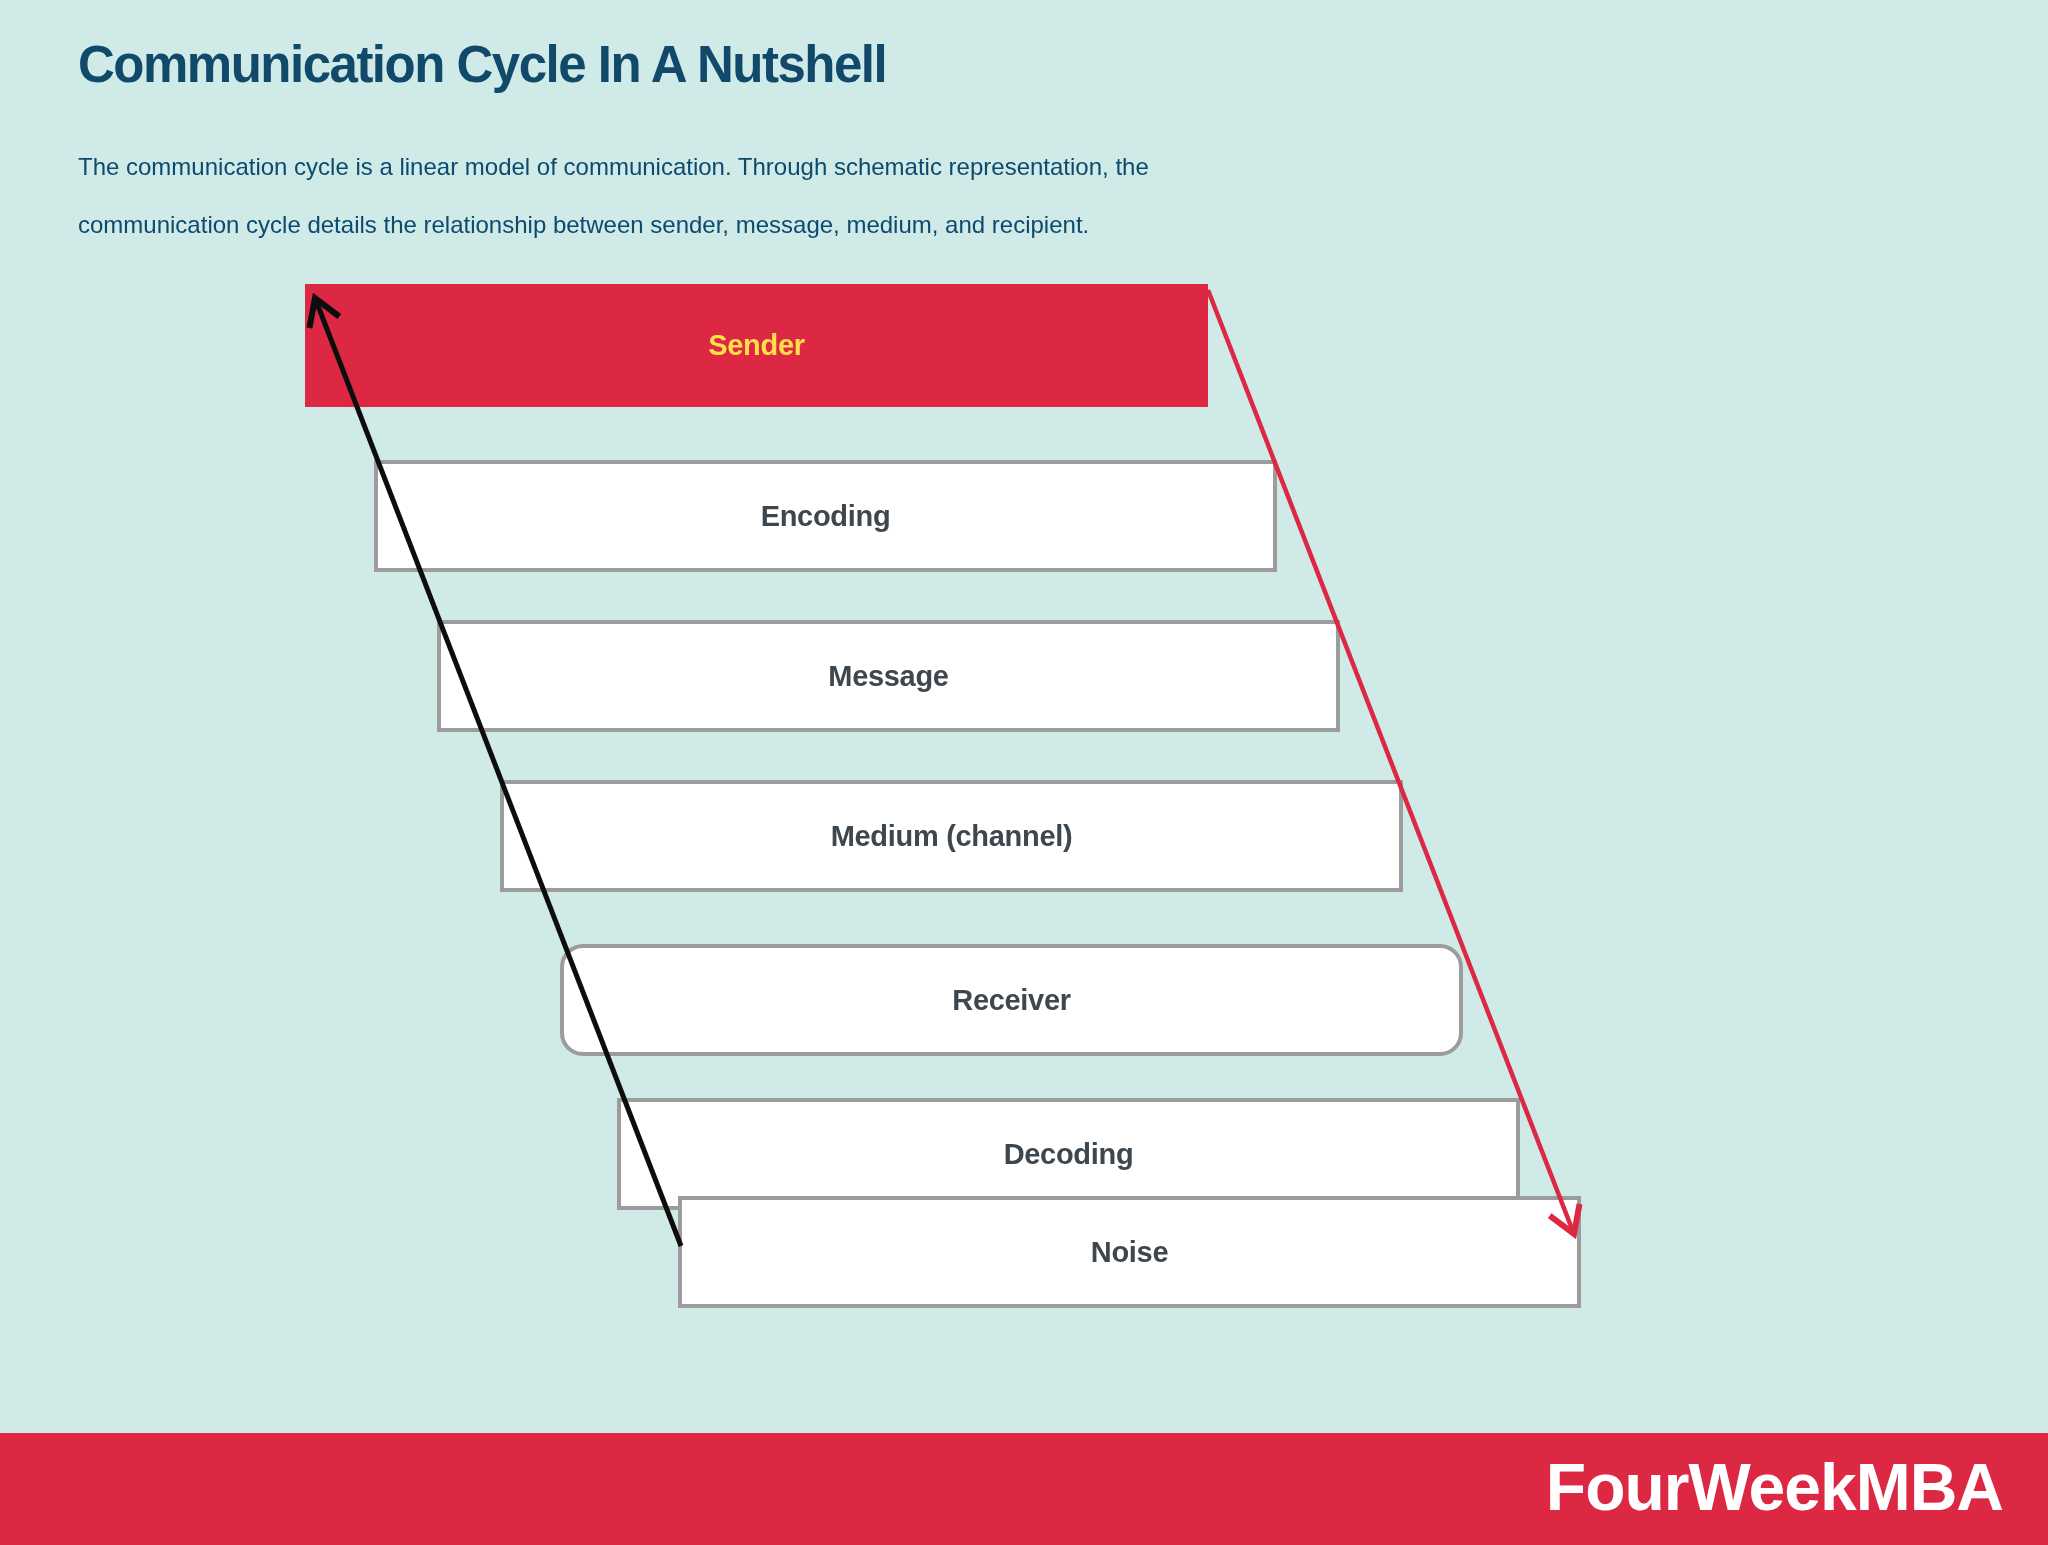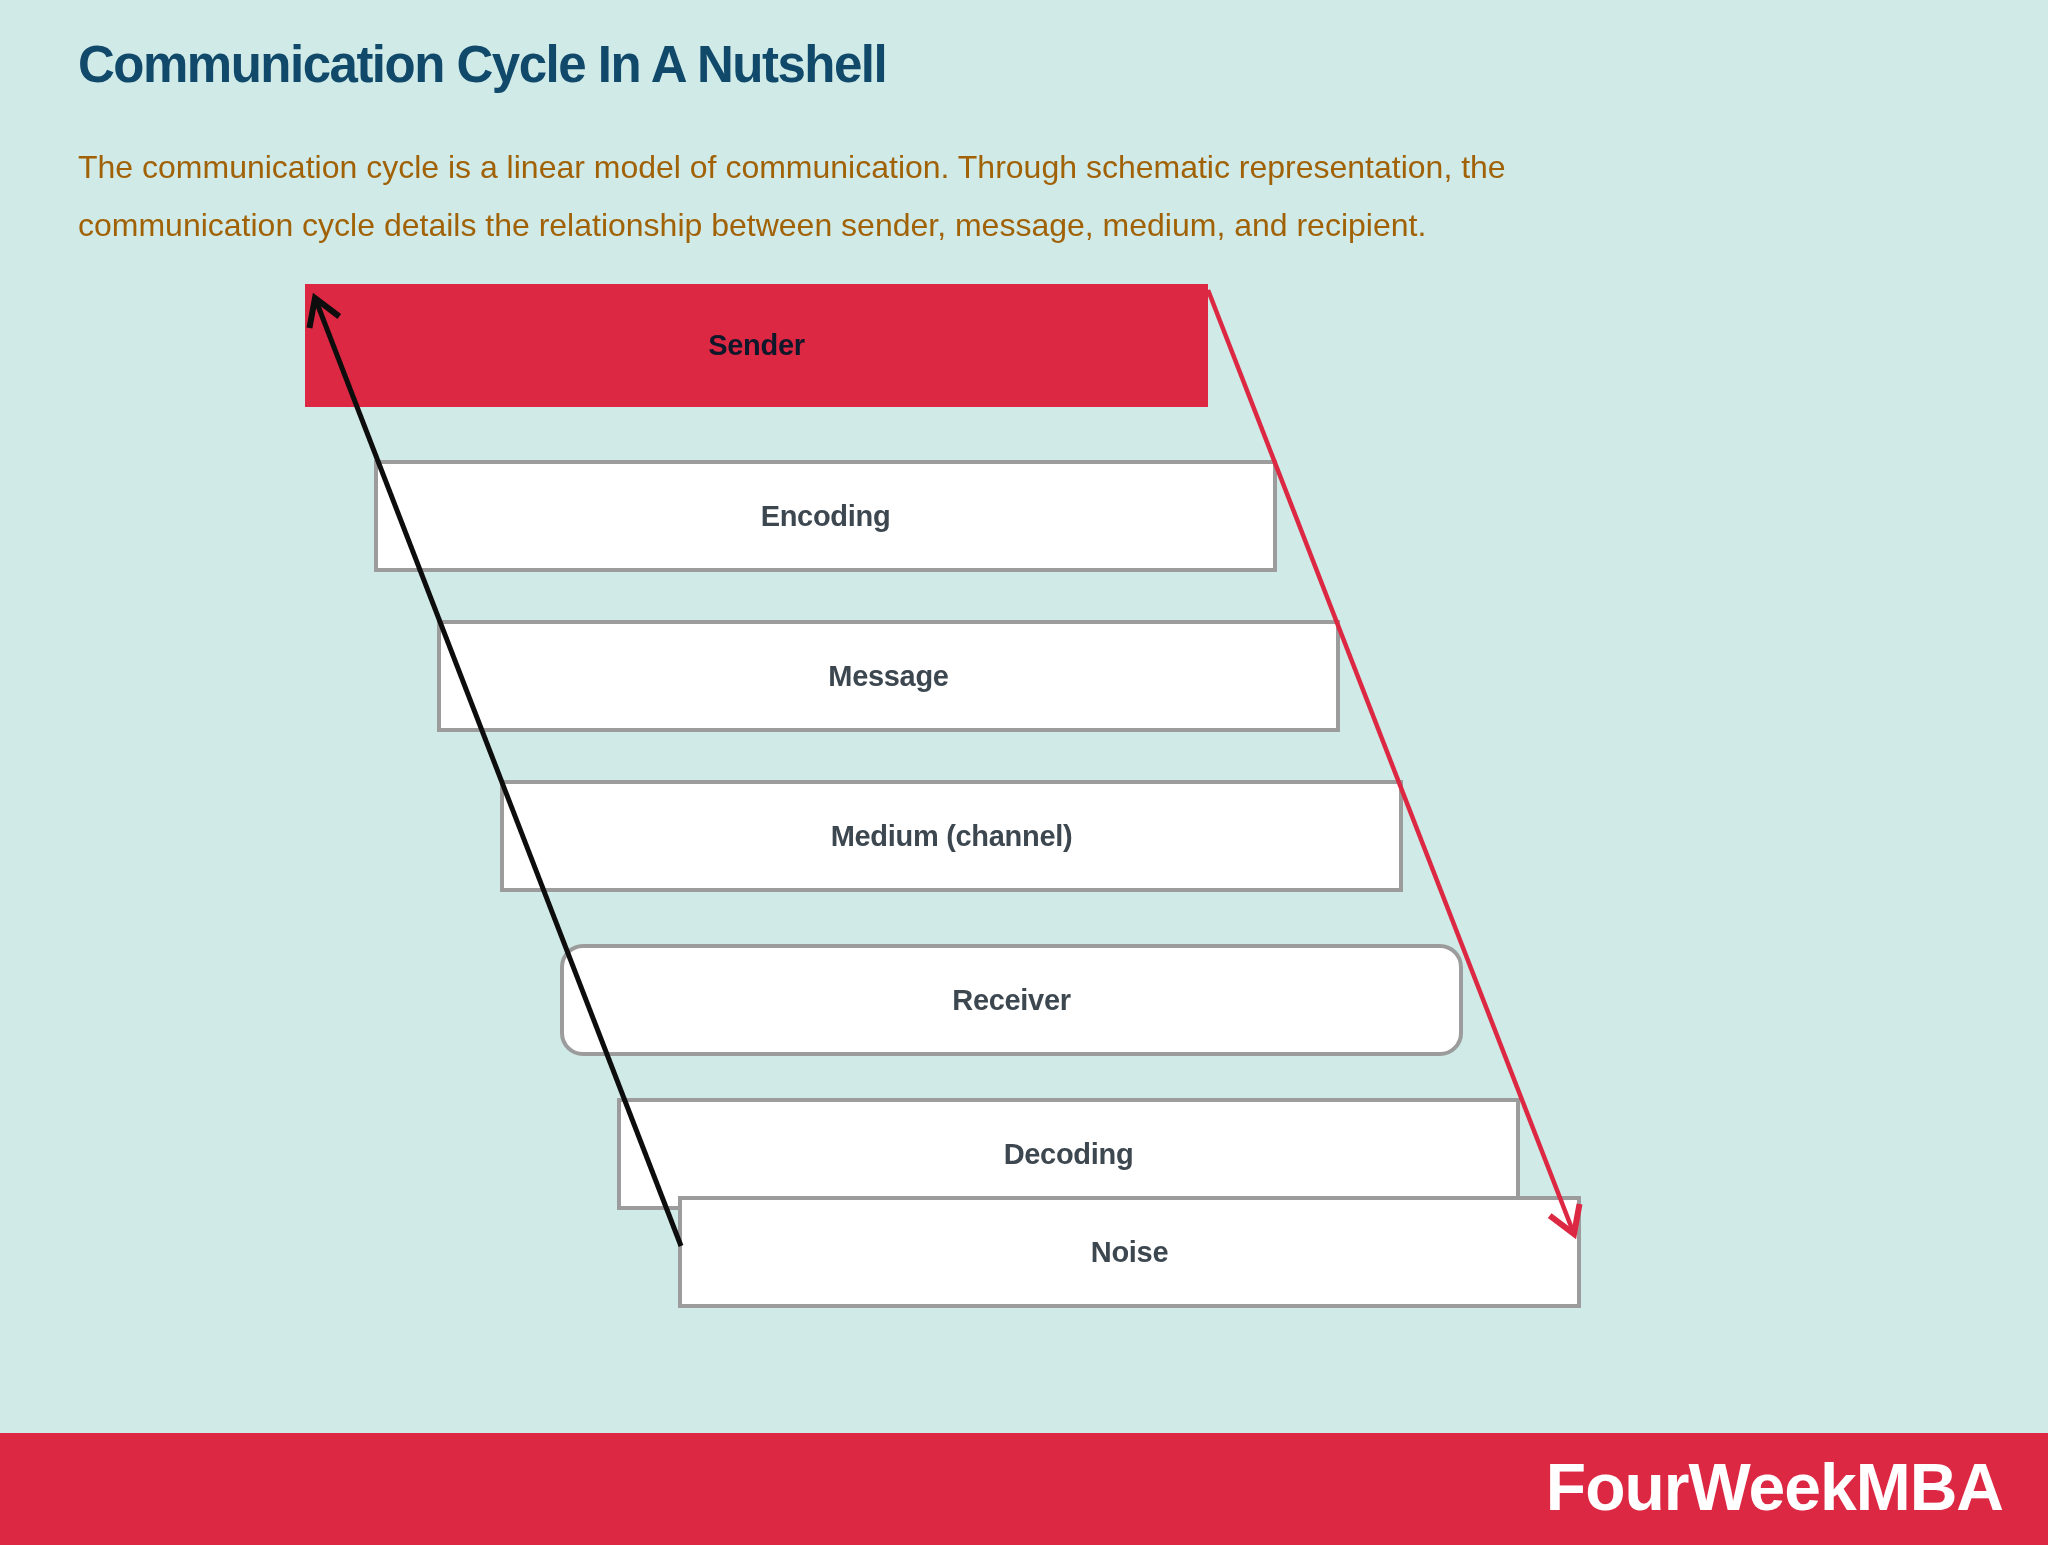--- a/index.html
+++ b/index.html
@@ -19,22 +19,22 @@
     font-size: 51px;
     line-height: 1.15;
     font-weight: bold;
     letter-spacing: -1.5px;
     color: #11496b;
   }
   .page-desc {
     position: absolute;
     left: 78px;
     top: 138px;
-    font-size: 32px;
-    color: #a16207;
+    font-size: 24px;
+    color: #0c4a6e;
   }
   .page-desc .line {
     white-space: nowrap;
     line-height: 58px;
   }
   .box {
     position: absolute;
     width: 903px;
     height: 112px;
     display: flex;
@@ -44,21 +44,21 @@
     border: 4px solid #9c9c9c;
     color: #3d4750;
     font-size: 29px;
     font-weight: bold;
     letter-spacing: -0.3px;
     text-align: center;
   }
   .box.primary {
     background: #dc2843;
     border: none;
-    color: #0f172a;
+    color: #fde047;
     height: 123px;
   }
   .b0 { left: 305px; top: 284px; }
   .b1 { left: 374px; top: 460px; }
   .b2 { left: 437px; top: 620px; }
   .b3 { left: 500px; top: 780px; }
   .b4 { left: 560px; top: 944px; border-radius: 23px; }
   .b5 { left: 617px; top: 1098px; }
   .b6 { left: 678px; top: 1196px; }
   .arrow-layer {

